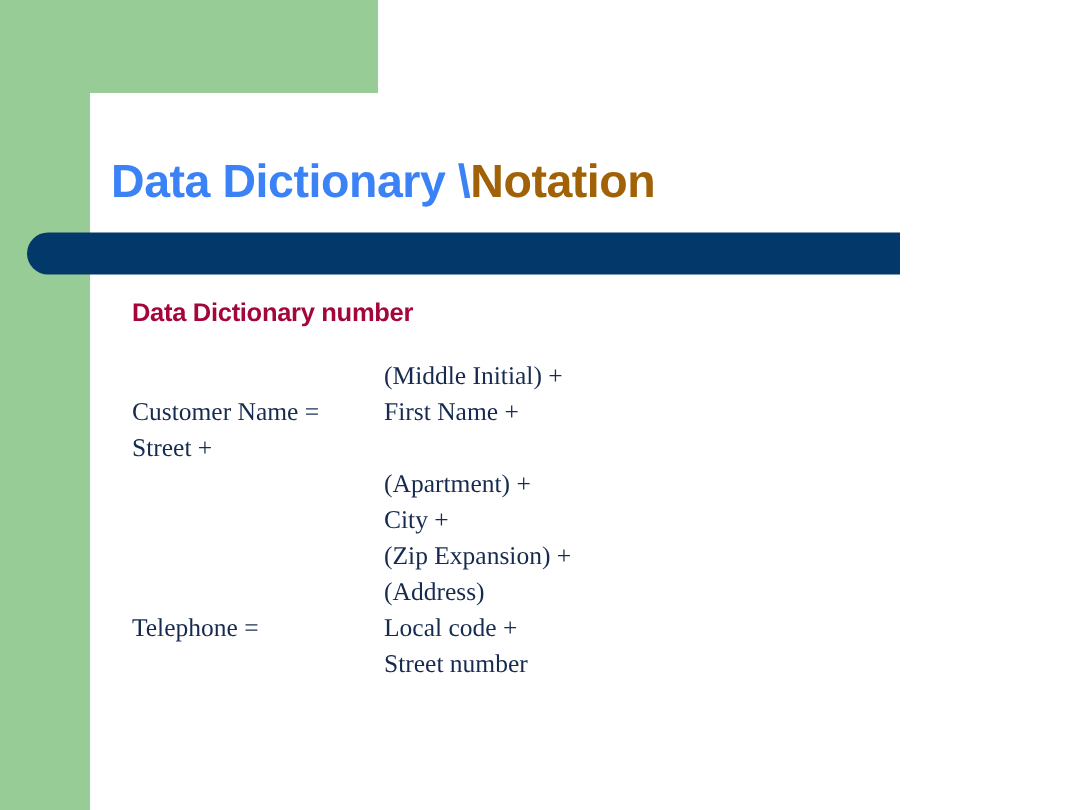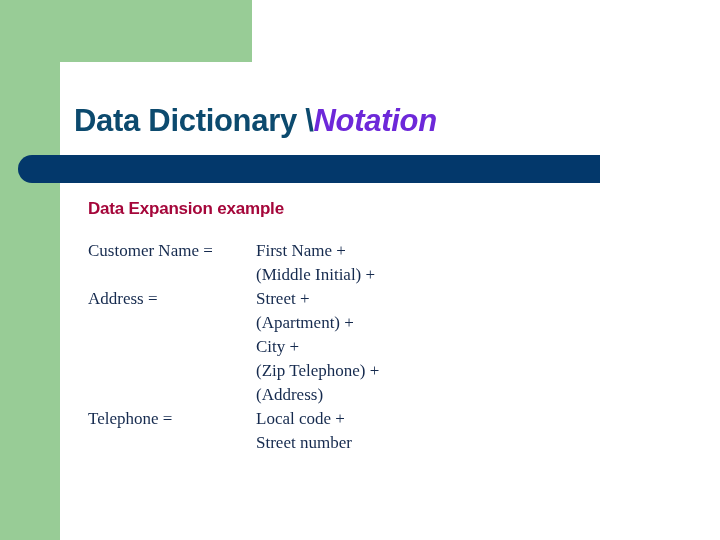--- a/index.html
+++ b/index.html
@@ -57,22 +57,22 @@
     left: 74px;
     top: 102px;
     width: 620px;
     font-family: "Liberation Sans", sans-serif;
     font-size: 31px;
     font-weight: bold;
     letter-spacing: -0.3px;
     line-height: 38px;
     white-space: nowrap;
   }
-  .title-main { color: #0c4a6e; }
-  .title-accent { color: #6d28d9; font-style: italic; }
+  .title-main { color: #3b82f6; }
+  .title-accent { color: #a16207; }
 
   
   .divider-bar {
     position: absolute;
     left: 18px;
     top: 155px;
     width: 582px;
     height: 28px;
     background: #03386b;
     border-top-left-radius: 14px;
@@ -124,46 +124,45 @@
 
   <div class="green-left-strip"></div>
   <div class="green-top-block"></div>
 
   <div class="white-panel"></div>
 
   <div class="slide-title"><span class="title-main">Data Dictionary \</span><span class="title-accent">Notation</span></div>
 
   <div class="divider-bar"></div>
 
-  <div class="subtitle">Data Expansion example</div>
+  <div class="subtitle">Data Dictionary number</div>
 
   <div class="dict-body">
+      <div class="dict-row">
+        <div class="dict-term"></div>
+        <div class="dict-def">(Middle Initial) +</div>
+      </div>
       <div class="dict-row">
         <div class="dict-term">Customer Name =</div>
         <div class="dict-def">First Name +</div>
       </div>
       <div class="dict-row">
-        <div class="dict-term"></div>
-        <div class="dict-def">(Middle Initial) +</div>
-      </div>
-      <div class="dict-row">
-        <div class="dict-term">Address =</div>
         <div class="dict-def">Street +</div>
       </div>
       <div class="dict-row">
         <div class="dict-term"></div>
         <div class="dict-def">(Apartment) +</div>
       </div>
       <div class="dict-row">
         <div class="dict-term"></div>
         <div class="dict-def">City +</div>
       </div>
       <div class="dict-row">
         <div class="dict-term"></div>
-        <div class="dict-def">(Zip Telephone) +</div>
+        <div class="dict-def">(Zip Expansion) +</div>
       </div>
       <div class="dict-row">
         <div class="dict-term"></div>
         <div class="dict-def">(Address)</div>
       </div>
       <div class="dict-row">
         <div class="dict-term">Telephone =</div>
         <div class="dict-def">Local code +</div>
       </div>
       <div class="dict-row">

